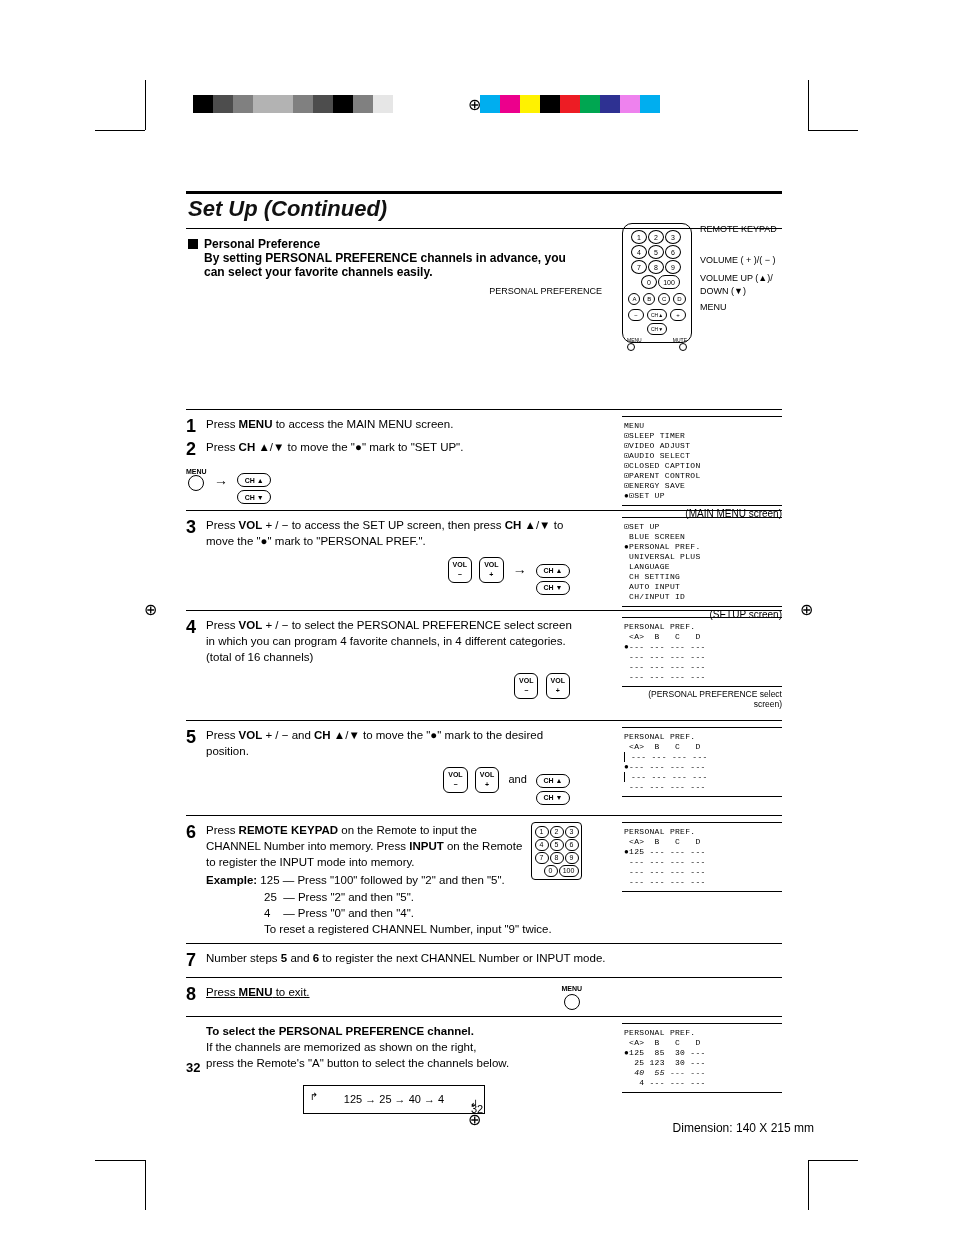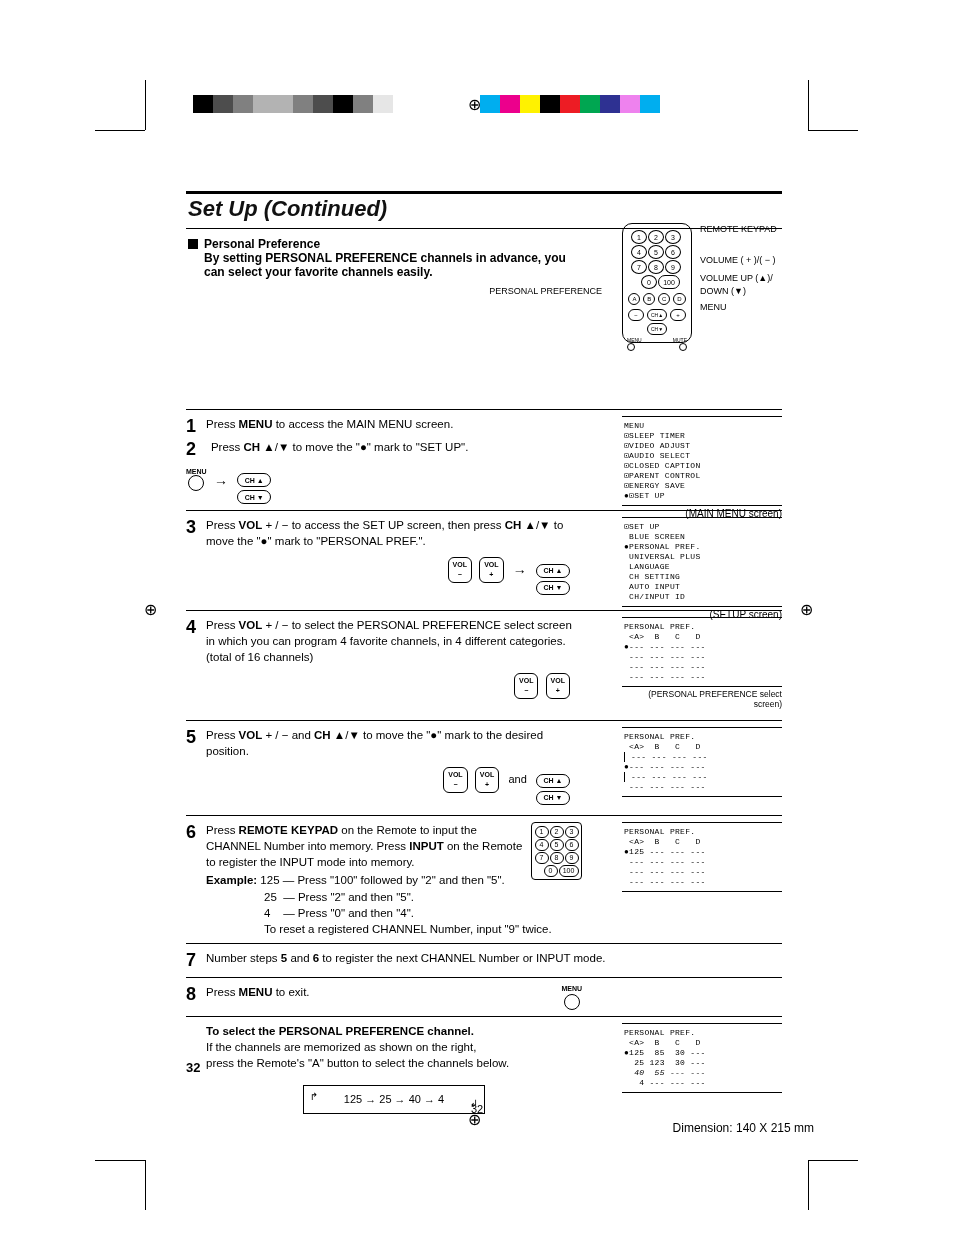--- a/index.html
+++ b/index.html
@@ -163,21 +163,21 @@
       <div class="step first" style="min-height:100px;">
         <div>
           <div style="display:flex;">
             <div class="step-num">1</div>
             <div class="step-body" style="padding-right:0;">
               <span>Press </span><b>MENU</b><span> to access the MAIN MENU screen.</span>
             </div>
           </div>
           <div style="display:flex; margin-top:2px;">
             <div class="step-num">2</div>
-            <div class="step-body" style="padding-right:0;text-align:center;">
+            <div class="step-body" style="padding-right:0;">
               <span>Press </span><b>CH</b><span> ▲/▼ to move the "●" mark to "SET UP".</span>
             </div>
           </div>
           <div class="ctrl-row" style="padding-right:200px;">
             <span class="menu-stack">
                 <span>MENU</span>
                 <span class="circle-btn"></span>
               </span>
             <span class="arrow">→</span>
             <span style="display:inline-flex; flex-direction:column;">
@@ -342,21 +342,21 @@
 
       <div class="step" style="min-height:26px;">
         <div class="step-num">7</div>
         <div class="step-body" style="padding-right:0;">
           <span>Number steps </span><b>5</b><span> and </span><b>6</b><span> to register the next CHANNEL Number or INPUT mode.</span>
         </div>
       </div>
 
       <div class="step" style="min-height:30px;">
         <div class="step-num">8</div>
-        <div class="step-body" style="padding-right:0;">
+        <div class="step-body" style="padding-right:0;text-decoration:underline;">
           <span>Press </span><b>MENU</b><span> to exit.</span>
           <span style="float:right; margin-right:200px;">
             <span class="menu-stack">
                 <span>MENU</span>
                 <span class="circle-btn"></span>
               </span>
           </span>
         </div>
       </div>
 

